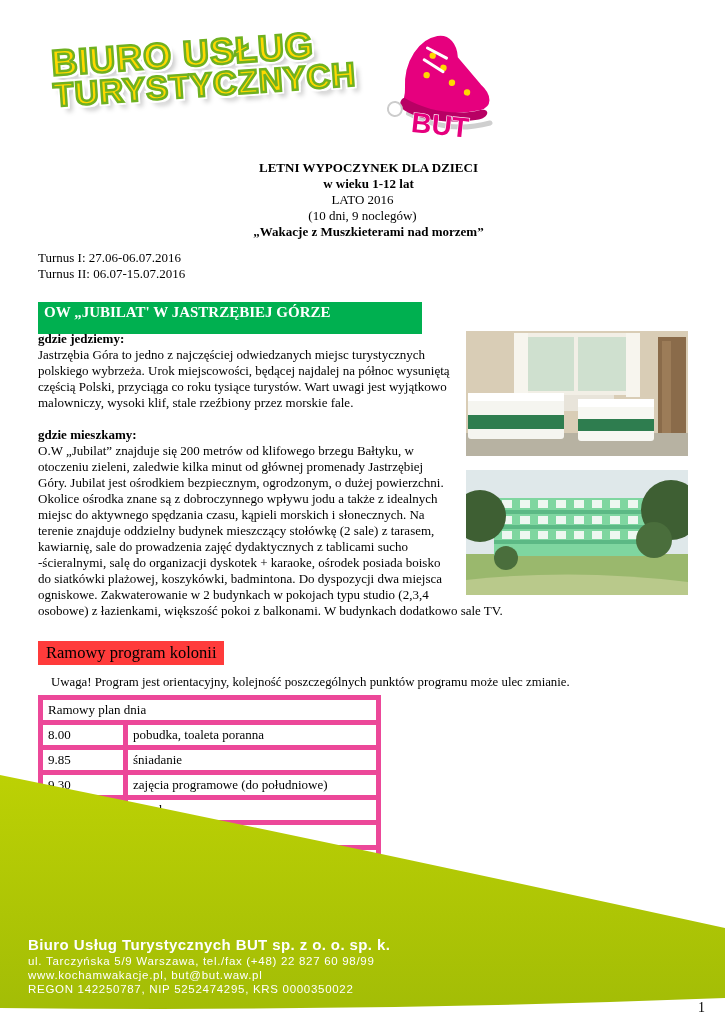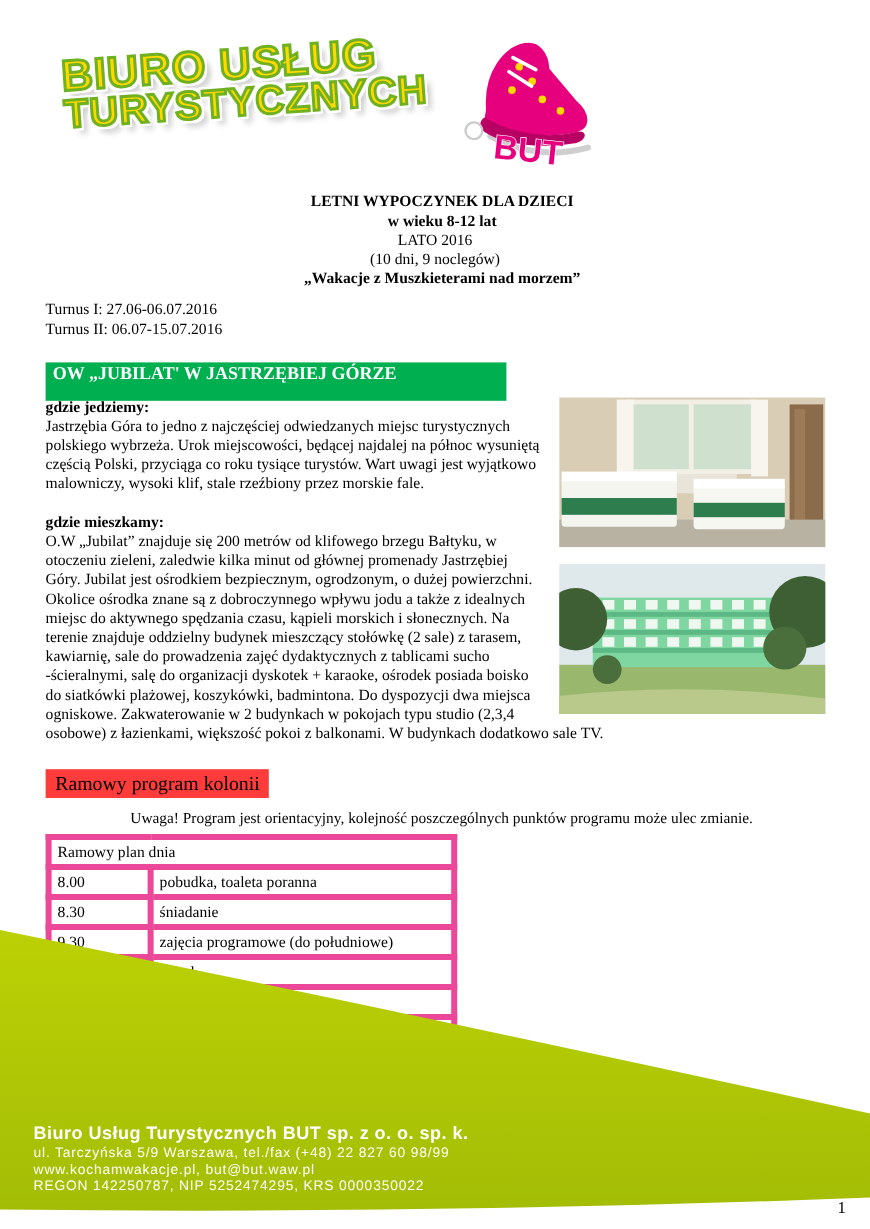--- a/index.html
+++ b/index.html
@@ -36,21 +36,21 @@
   .photo-col{float:right;width:222px;margin-left:12px;}
   .photo{width:222px;height:125px;display:block;}
   .photo+.photo{margin-top:14px;}
   .content p{margin:0;}
   .label{font-weight:bold;}
   .spacer{height:16px;}
 
   
   .red-bar{position:absolute;left:38px;top:641px;background:#ff3b3b;color:#000000;
            font-size:16.5px;line-height:24px;padding:0 8px;}
-  .note{position:absolute;left:38px;top:675px;width:660px;font-size:12.8px;text-align:center;}
+  .note{position:absolute;left:51px;top:675px;width:660px;font-size:12.8px;}
 
   
   .sched{position:absolute;left:38px;top:695px;border-collapse:collapse;font-size:13px;}
   .sched td{border:5px solid #ec4899;height:20px;padding:0 5px;vertical-align:middle;}
   .sched .c-time{width:70px;}
   .sched .c-act{width:238px;}
 
   
   .footer-band{position:absolute;left:0;top:740px;width:725px;height:284px;}
   .footer-text{position:absolute;left:28px;top:936px;color:#fff;
@@ -81,21 +81,21 @@
         <circle cx="86" cy="68" r="3.2" fill="#ffd800"></circle>
         <path d="M42,28 L62,36 M40,40 L60,50" stroke="#ffffff" stroke-width="3" stroke-linecap="round"></path>
         <circle cx="16" cy="92" r="7" fill="#ffffff" stroke="#cccccc" stroke-width="2"></circle>
         <text x="34" y="113" font-family="Liberation Sans, sans-serif" font-size="28" font-weight="bold" fill="#e6007e" stroke="#ffffff" stroke-width="1.2" style="paint-order:stroke">BUT</text>
       </svg>
     </div>
   </div>
 
   <div class="doc-header">
     <div class="b">LETNI WYPOCZYNEK DLA DZIECI</div>
-    <div class="b">w wieku 8-12 lat</div>
+    <div class="b">w wieku 1-12 lat</div>
     <div>LATO 2016</div>
     <div>(10 dni, 9 noclegów)</div>
     <div class="b">„Wakacje z Muszkieterami nad morzem”</div>
   </div>
 
   <div class="turnus">
     <div>Turnus I: 27.06-06.07.2016</div>
     <div>Turnus II: 06.07-15.07.2016</div>
   </div>
 
@@ -178,21 +178,21 @@
   <table class="sched">
     <tbody>
       <tr>
         <td colspan="2">Ramowy plan dnia</td>
       </tr>
       <tr>
         <td class="c-time">8.00</td>
         <td class="c-act">pobudka, toaleta poranna</td>
       </tr>
       <tr>
-        <td class="c-time">8.30</td>
+        <td class="c-time">9.85</td>
         <td class="c-act">śniadanie</td>
       </tr>
       <tr>
         <td class="c-time">9.30</td>
         <td class="c-act">zajęcia programowe (do południowe)</td>
       </tr>
       <tr>
         <td class="c-time">13.30</td>
         <td class="c-act">obiad</td>
       </tr>

